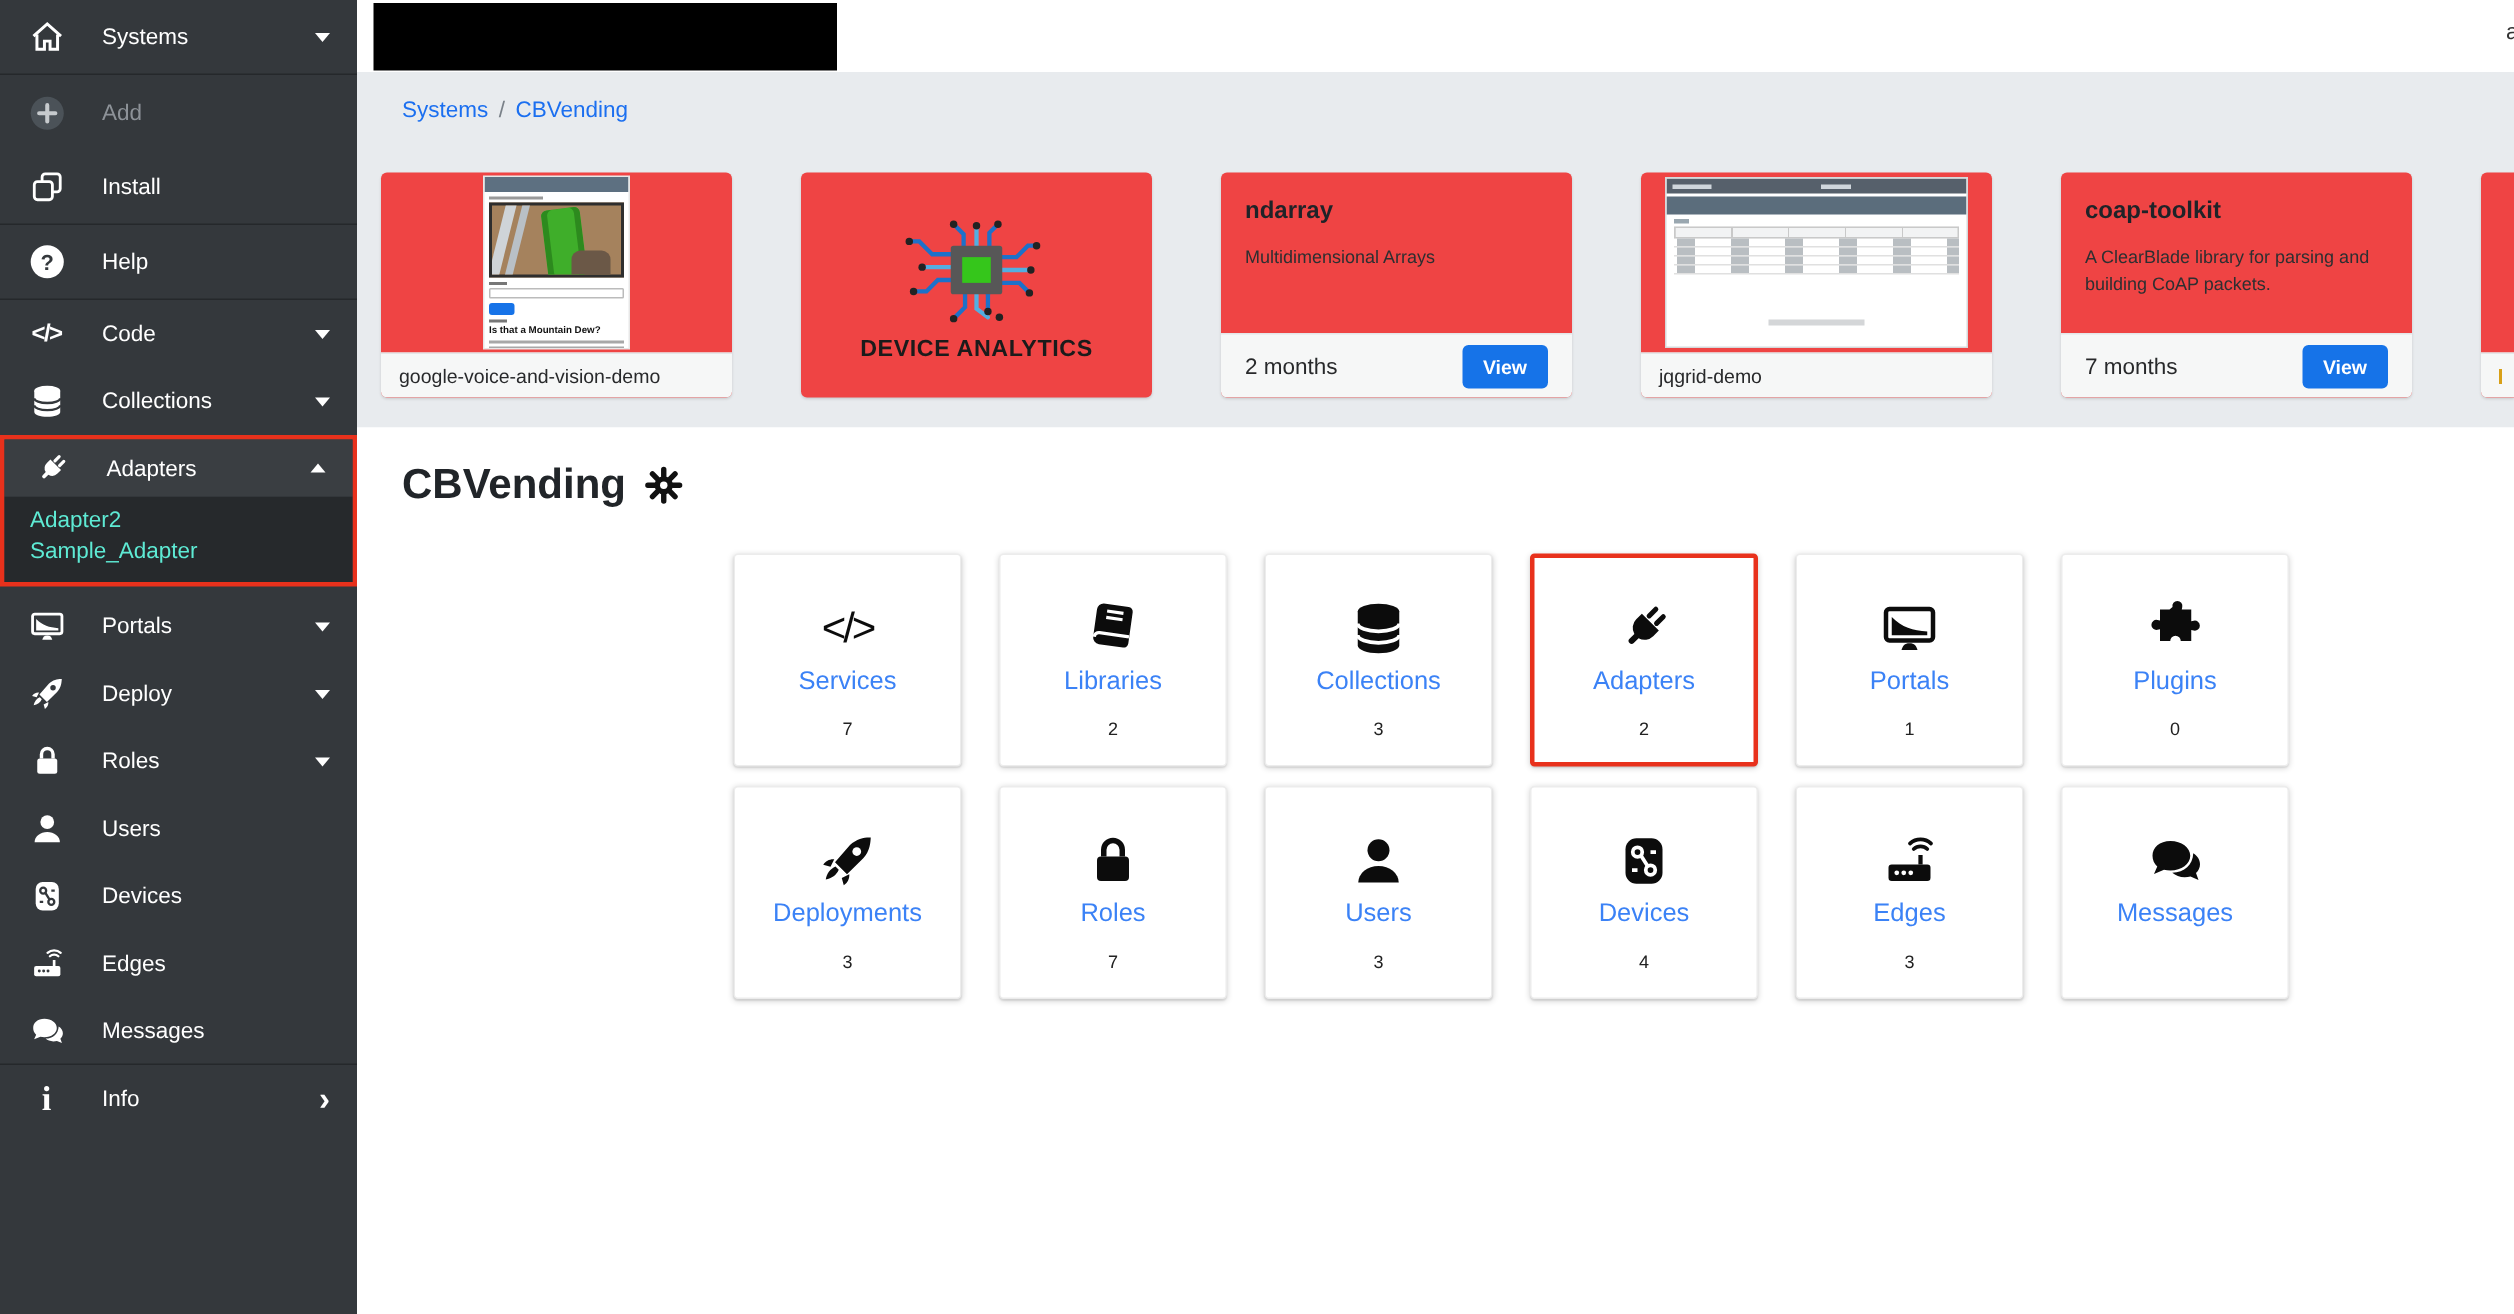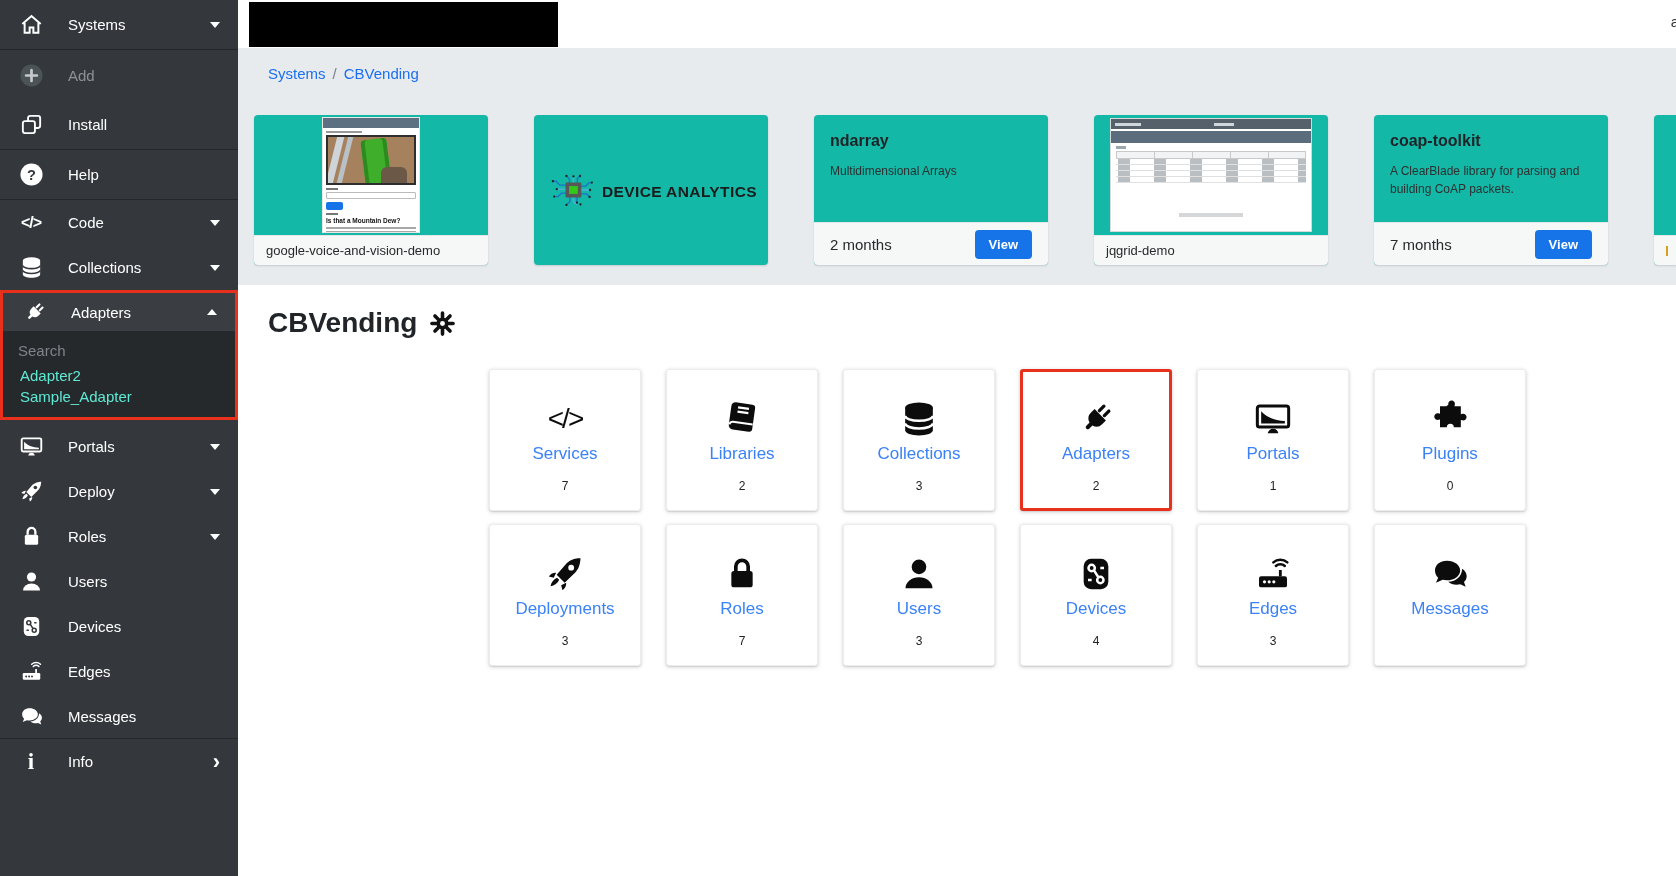--- a/index.html
+++ b/index.html
@@ -39,21 +39,21 @@
   .main{flex:1;display:flex;flex-direction:column;background:#fff;position:relative;overflow:hidden}
   .topbar{height:48px;background:#fff;position:relative}
   .redacted{position:absolute;left:11px;top:2px;width:309px;height:45px;background:#000}
   .topbar-right{position:absolute;right:-3px;top:13px;font-size:15px;color:#333}
 
   .hero{background:var(--secbg);padding:17px 0 20px}
   .breadcrumb{padding-left:30px;font-size:15px;height:20px}
   .breadcrumb a{color:var(--linkblue);text-decoration:none;cursor:pointer}
   .bc-sep{color:#7a8188;margin:0 7px}
   .cards{display:flex;gap:46px;padding-left:16px;margin-top:30px}
-  .card{width:234px;height:150px;background:#14b8a6;border-radius:4px;flex:none;overflow:hidden;
+  .card{width:234px;height:150px;background:#ef4444;border-radius:4px;flex:none;overflow:hidden;
         box-shadow:0 1px 2px rgba(0,0,0,.14);display:flex;flex-direction:column;cursor:pointer}
   .card-body{flex:1;display:flex;align-items:center;justify-content:center;overflow:hidden}
   .card-body.texty{display:block;padding:17px 16px 0}
   .card-title{font-size:16px;font-weight:bold;color:#1f2328}
   .card-desc{font-size:12px;color:#2d2f31;margin-top:12px;line-height:1.5;padding-right:6px}
   .card-foot{height:30px;min-height:30px;background:#f6f7f7;border-top:1px solid #e4e6e8;
              display:flex;align-items:center;padding:0 12px;font-size:13px;color:#28292b}
   .card-foot.tall{height:43px;min-height:43px;padding:0 16px;font-size:15px}
   .view-btn{margin-left:auto;background:var(--btnblue);color:#fff;font-size:13px;font-weight:bold;
             padding:7px 14px;border:none;border-radius:4px;cursor:pointer;font-family:"Liberation Sans",sans-serif}
@@ -70,21 +70,21 @@
   .gv-slat.s2{left:13px;width:5px;background:#b9c0c6}
   .gv-can{position:absolute;left:35px;top:2px;width:26px;height:46px;background:#3fae2a;border-radius:4px;
           transform:rotate(-7deg);box-shadow:inset 4px 0 0 #2d8a1e,inset -4px 0 0 #2d8a1e}
   .gv-arm{position:absolute;right:7px;bottom:-2px;width:26px;height:18px;background:#6b5847;border-radius:6px 6px 0 0}
   .gv-lbl{height:2px;width:12px;background:#777;margin:3px 0 2px 3px}
   .gv-select{height:7px;margin:0 3px;border:1px solid #bbb;border-radius:1px}
   .gv-btn{width:17px;height:8px;background:var(--btnblue);border-radius:2px;margin:3px 0 2px 3px}
   .gv-q{font-size:6.5px;font-weight:bold;color:#111;margin:1px 3px;line-height:1.2}
   .gv-p{height:2px;background:#a8a8a8;margin:2px 3px 0}
 
-  .da{width:212px;display:flex;flex-direction:row;align-items:center}
+  .da{width:212px;display:flex;flex-direction:column;align-items:center}
   .da-art{width:124px;height:82px}
   .da-text{font-size:15.5px;font-weight:bold;color:#1b1b1b;letter-spacing:.4px;margin-top:3px;white-space:nowrap}
 
   .jq{width:202px;height:114px;background:#fff;border:1px solid #d6d9db}
   .jq-head{height:10px;background:#56606b;display:flex;align-items:center;padding:0 4px}
   .jq-hl{width:26px;height:3px;background:#cfd6dc}
   .jq-hc{width:20px;height:3px;background:#cfd6dc;margin:0 auto}
   .jq-bar{height:12px;background:#5b6d7c;margin-top:2px}
   .jq-chip{width:10px;height:3px;background:#9aa7b0;margin:3px 0 2px 5px}
   .jq-tblhead{height:8px;border:1px solid #c9c9c9;background:#f2f3f4;margin:0 5px;
@@ -177,21 +177,20 @@
                 <rect x="8.9" y="2.2" width="2" height="5.8" rx="1"></rect>
                 <rect x="13.1" y="2.2" width="2" height="5.8" rx="1"></rect>
                 <path d="M7.2 8.4h9.6v3.2a4.8 4.8 0 0 1-3.6 4.65V19a1.2 1.2 0 0 1-2.4 0v-2.75A4.8 4.8 0 0 1 7.2 11.6z"></path>
               </g>
             </svg>
           </span>
           <span class="sb-label">Adapters</span>
           <span class="sb-caret up"></span>
         </div>
         <div class="sb-sub">
-          <input class="sb-search" placeholder="Search" style="">
           <a class="sb-sub-item">Adapter2</a>
           <a class="sb-sub-item">Sample_Adapter</a>
         </div>
       </div>
       <div class="sb-item">
         <span class="icn">
           <svg viewBox="0 0 24 24">
             <rect x="2.6" y="4.2" width="18.8" height="12.6" rx="1.4" fill="none" stroke="currentColor" stroke-width="1.8"></rect>
             <path d="M4.9 14.7V7.4c4.1 4.2 8.4 5.4 14.2 5.8v1.5z" fill="currentColor"></path>
             <path d="M8.8 20.6c.5-1.7 1.2-2.7 3.2-2.7s2.7 1 3.2 2.7z" fill="currentColor"></path>

